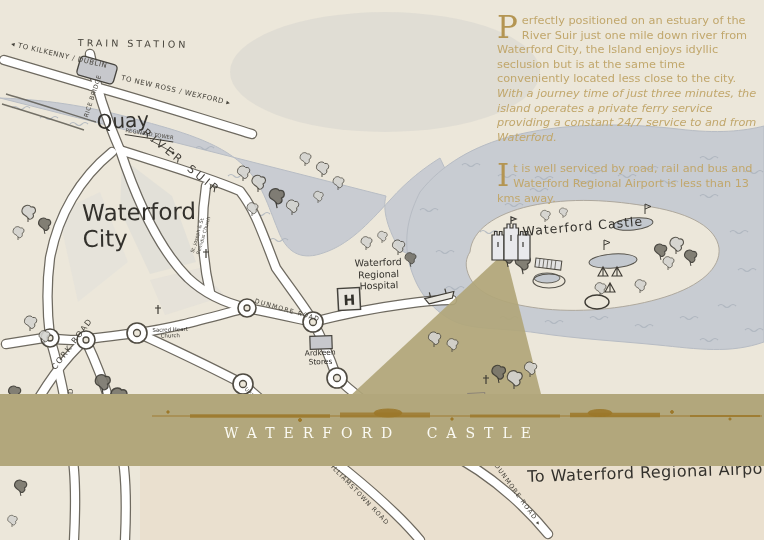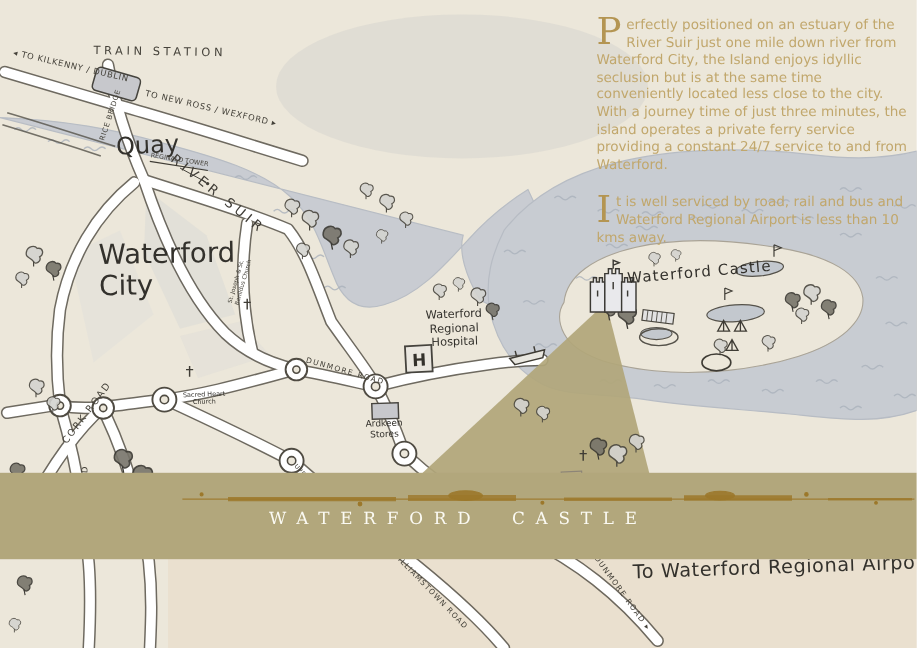--- a/index.html
+++ b/index.html
@@ -323,24 +323,24 @@
 
   <div class="lbl ctr" style="left:470px;top:407px;width:28px;font-size:5.2px;line-height:5.8px;transform:rotate(-4deg);white-space:normal;color:#6f6758;">queens pub</div>
 
   <div class="lbl hw" style="left:522px;top:224px;font-size:12.5px;letter-spacing:1px;transform:rotate(-5deg);">Waterford Castle</div>
 
   <div class="lbl hw" style="left:527px;top:467px;font-size:16px;letter-spacing:0.5px;transform:rotate(-2deg);">To Waterford Regional Airport</div>
 
   <div class="intro">
     <p>
       <span class="dc">P</span><span>erfectly positioned on an estuary of the River Suir just one mile down river from Waterford City, the Island enjoys idyllic seclusion but is at the same time conveniently located less close to the city.</span>
-      <span style="display:block;">With a journey time of just three minutes, the island operates a private ferry service providing a constant 24/7 service to and from Waterford.</span>
+      <span style="display:block;font-style:italic;">With a journey time of just three minutes, the island operates a private ferry service providing a constant 24/7 service to and from Waterford.</span>
     </p>
     <p>
-      <span class="dc">I</span><span>t is well serviced by road, rail and bus and Waterford Regional Airport is less than 10 kms away.</span>
+      <span class="dc">I</span><span>t is well serviced by road, rail and bus and Waterford Regional Airport is less than 13 kms away.</span>
     </p>
   </div>
 
   <div class="banner">
     <svg class="splat" width="764" height="20">
       <g stroke="#9c782a" fill="#9c782a">
         <path d="M152,10 H762" stroke-width="1" fill="none" opacity="0.9"></path>
         <path d="M190,10 H330" stroke-width="3.5" fill="none" opacity="0.85"></path>
         <path d="M340,9 H430" stroke-width="5" fill="none" opacity="0.8"></path>
         <path d="M470,10 H560" stroke-width="3" fill="none" opacity="0.8"></path>

